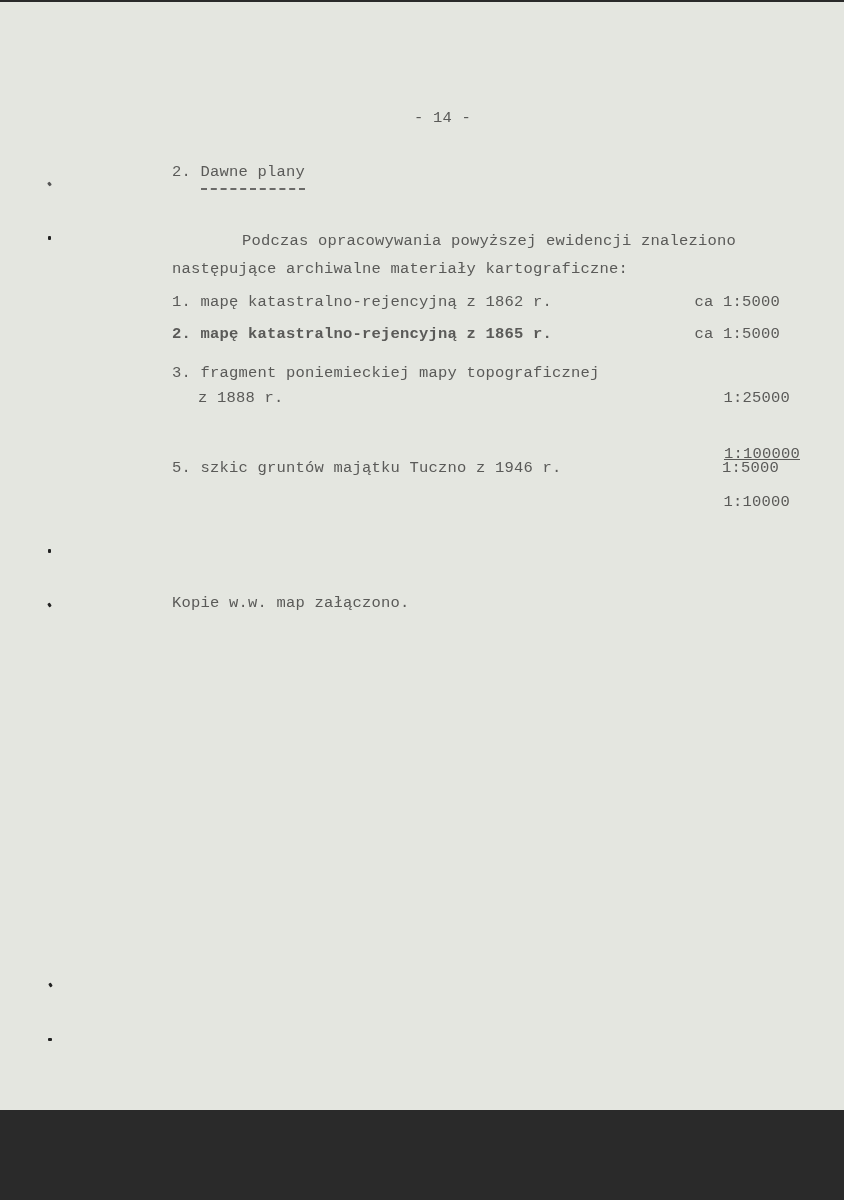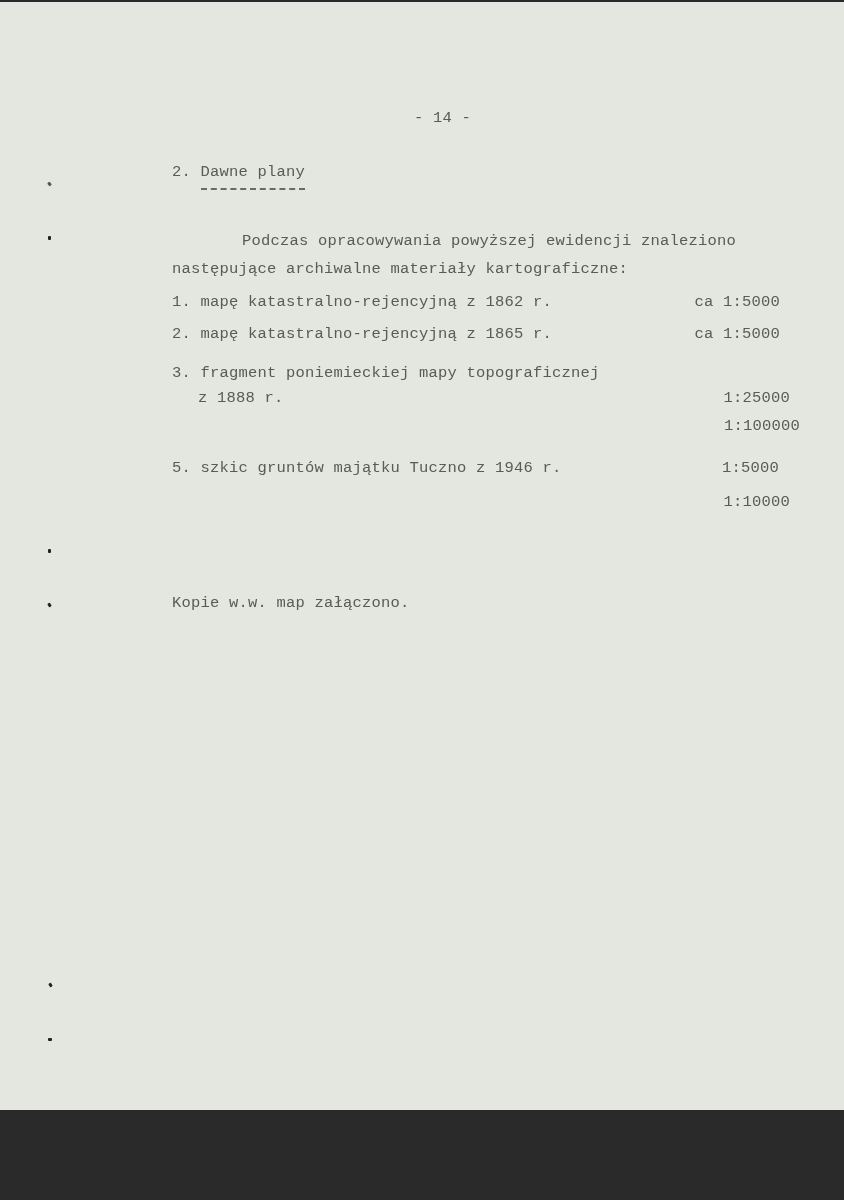--- a/index.html
+++ b/index.html
@@ -86,28 +86,28 @@
   <div class="abs page-number">- 14 -</div>
 
   <div class="abs section-heading"><span>2.</span> <span class="title">Dawne plany</span></div>
 
   <div class="abs intro-line" style="left:242px; top:229px;">Podczas opracowywania powyższej ewidencji znaleziono</div>
   <div class="abs intro-line" style="top:257px;">następujące archiwalne materiały kartograficzne:</div>
 
   <div class="abs list-item-text" style="top:290px;"><span>1.</span> <span>mapę katastralno-rejencyjną z 1862 r.</span></div>
   <div class="abs scale" style="top:290px;">ca 1:5000</div>
 
-  <div class="abs list-item-text" style="top:322px;"><span>2.</span> <span>mapę katastralno-rejencyjną z 1865 r.</span></div>
+  <div class="abs list-item-text" style="top:322px;font-weight:bold;"><span>2.</span> <span>mapę katastralno-rejencyjną z 1865 r.</span></div>
   <div class="abs scale" style="top:322px;">ca 1:5000</div>
 
   <div class="abs list-item-text" style="top:361px;"><span>3.</span> <span>fragment poniemieckiej mapy topograficznej</span></div>
   <div class="abs list-item-cont" style="top:386px;">z 1888 r.</div>
   <div class="abs scale" style="top:386px; width:790px;">1:25000</div>
 
-  <div class="abs scale" style="top:414px; width:800px;">1:100000</div>
+  <div class="abs scale" style="top:442px; width:800px;text-decoration:underline;">1:100000</div>
 
   <div class="abs list-item-text" style="top:456px;"><span>5.</span> <span>szkic gruntów majątku Tuczno z 1946 r.</span></div>
   <div class="abs scale" style="top:456px; width:779px;">1:5000</div>
 
   <div class="abs scale" style="top:490px; width:790px;">1:10000</div>
 
   <div class="abs closing">Kopie w.w. map załączono.</div>
 
   <span class="margin-mark" style="left:48px; top:180px; transform:rotate(-40deg); background:#555;"></span>
   <span class="margin-mark" style="left:48px; top:234px;"></span>

